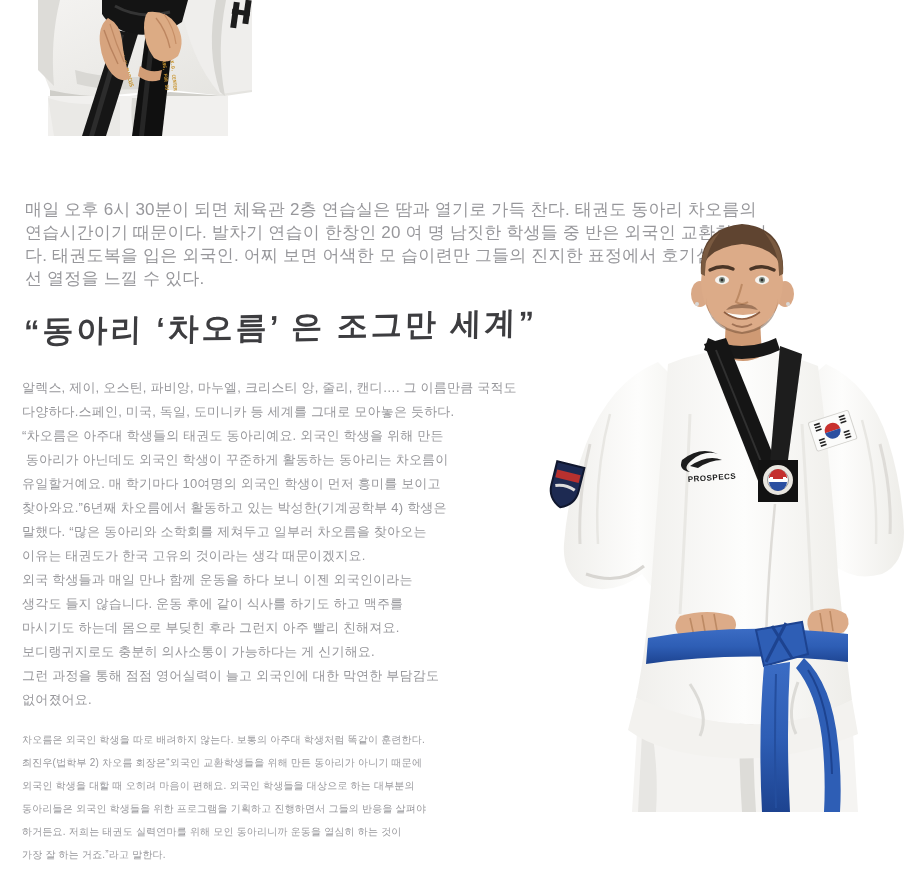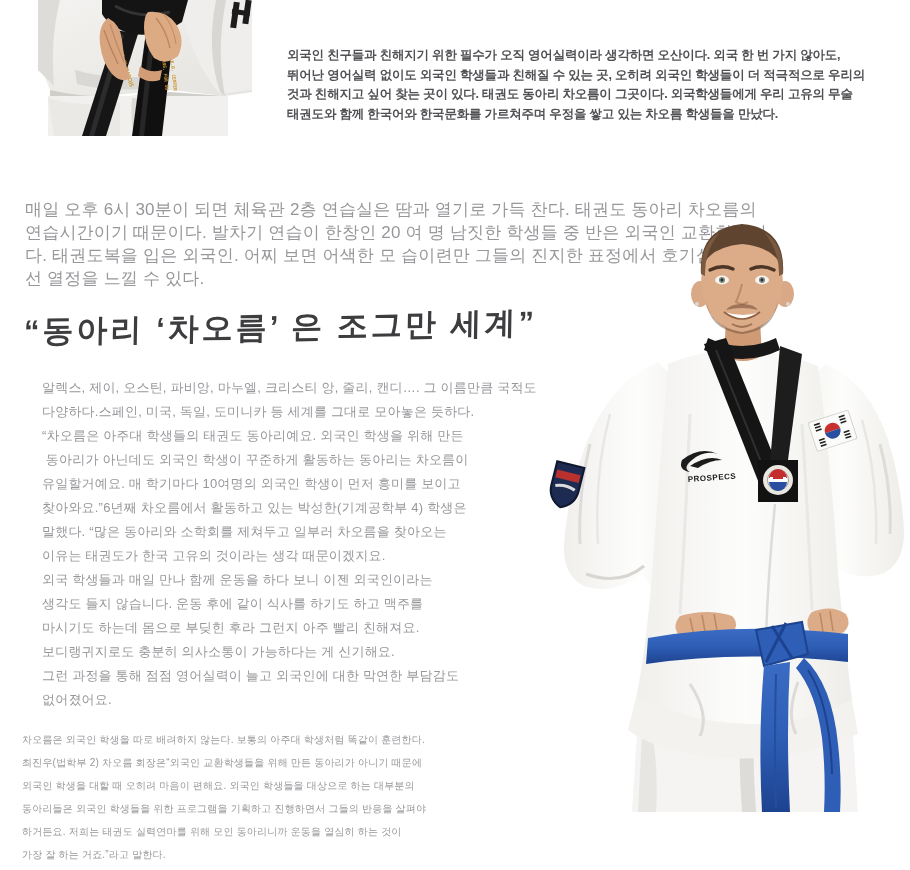--- a/index.html
+++ b/index.html
@@ -19,21 +19,21 @@
     color:#97979b;letter-spacing:0.2px;
   }
   .heading{
     left:24px;top:306px;width:560px;
     font-size:31px;font-weight:600;color:#3d3d40;
     letter-spacing:3px;transform:rotate(-1deg) skewX(-2deg);
   }
   .bodytxt{
     left:22px;top:376px;width:500px;
     font-size:13px;line-height:24px;font-weight:400;
-    color:#97979b;letter-spacing:0.2px;margin-left:20px;
+    color:#97979b;letter-spacing:0.2px;
   }
   .closing{
     left:22px;top:728px;width:580px;
     font-size:10px;line-height:23px;font-weight:400;
     color:#97979b;letter-spacing:0.2px;
   }
   .photo{position:absolute;}
   .photo-belt{left:20px;top:0px;width:232px;height:136px;}
   .photo-man{left:540px;top:214px;width:370px;height:598px;}
   svg{display:block;}
@@ -95,24 +95,20 @@
         <path d="M84,30 Q90,48 98,64" stroke="#b9835f" stroke-width="1.4" fill="none"></path>
         <path d="M90,24 Q96,44 104,62" stroke="#c08a64" stroke-width="1.2" fill="none"></path>
         <path d="M128,12 Q146,10 156,24 Q166,40 158,56 Q146,66 134,58 Q124,44 124,28 Q124,16 128,12 Z" fill="#dcab84"></path>
         <path d="M136,18 Q146,30 150,48" stroke="#bd8660" stroke-width="1.4" fill="none"></path>
         <path d="M144,14 Q154,28 156,44" stroke="#c68e66" stroke-width="1.2" fill="none"></path>
         <path d="M120,66 Q130,74 142,70 L140,80 Q128,84 118,76 Z" fill="#d29d76"></path>
       </g>
     </svg>
   </div>
 
-  <p class="txt intro">외국인 친구들과 친해지기 위한 필수가 오직 영어실력이라 생각하면 오산이다. 외국 한 번 가지 않아도,
-뛰어난 영어실력 없이도 외국인 학생들과 친해질 수 있는 곳, 오히려 외국인 학생들이 더 적극적으로 우리의
-것과 친해지고 싶어 찾는 곳이 있다. 태권도 동아리 차오름이 그곳이다. 외국학생들에게 우리 고유의 무술
-태권도와 함께 한국어와 한국문화를 가르쳐주며 우정을 쌓고 있는 차오름 학생들을 만났다.</p>
 
   <p class="txt para2">매일 오후 6시 30분이 되면 체육관 2층 연습실은 땀과 열기로 가득 찬다. 태권도 동아리 차오름의
 연습시간이기 때문이다. 발차기 연습이 한창인 20 여 명 남짓한 학생들 중 반은 외국인 교환학생이
 다. 태권도복을 입은 외국인. 어찌 보면 어색한 모 습이련만 그들의 진지한 표정에서 호기심을 넘어
 선 열정을 느낄 수 있다.</p>
 
   <h2 class="txt heading">“동아리 ‘차오름’ 은 조그만 세계”</h2>
 
   <p class="txt bodytxt">알렉스, 제이, 오스틴, 파비앙, 마누엘, 크리스티 앙, 줄리, 캔디…. 그 이름만큼 국적도
 다양하다.스페인, 미국, 독일, 도미니카 등 세계를 그대로 모아놓은 듯하다.

